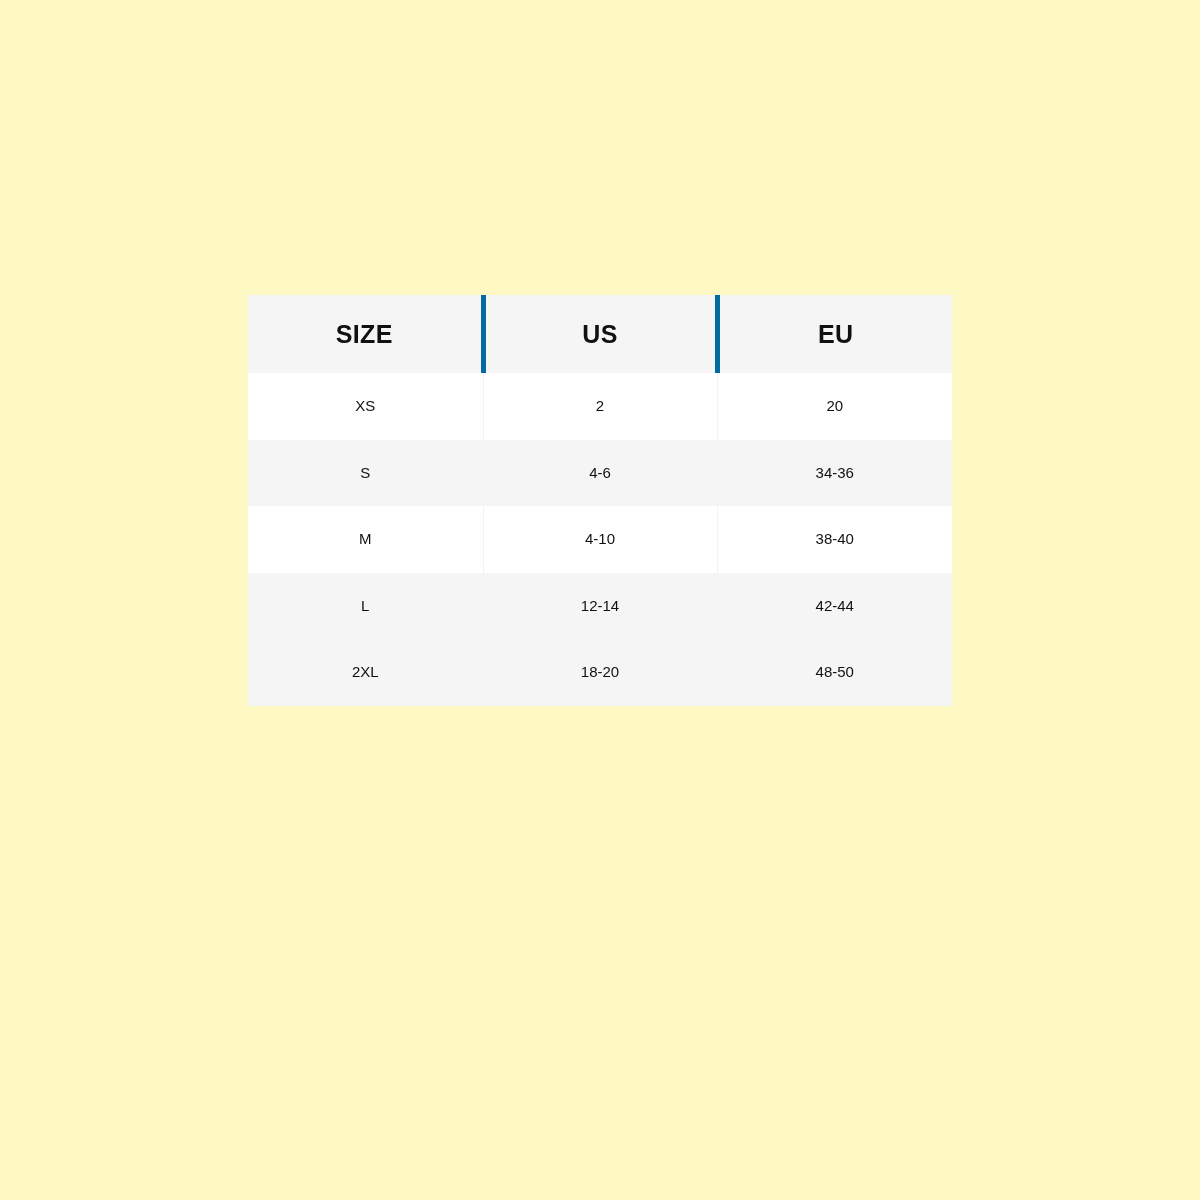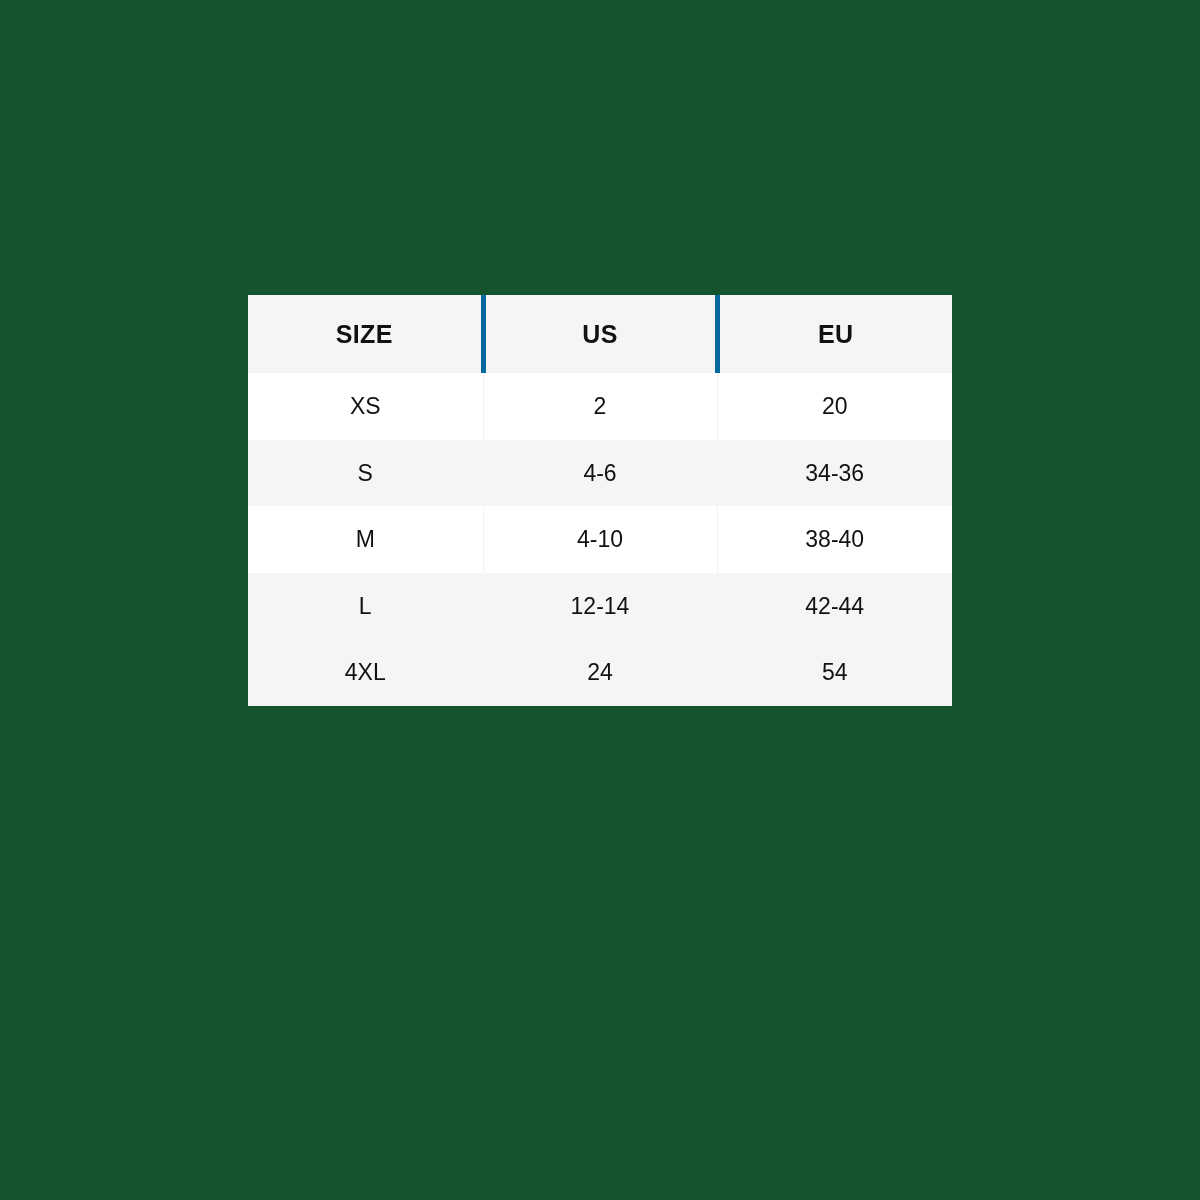--- a/index.html
+++ b/index.html
@@ -13,21 +13,21 @@
     background: #ffffff;
     font-family: "Liberation Sans", sans-serif;
     -webkit-font-smoothing: antialiased;
     overflow: hidden;
   }
 
   .page {
     position: relative;
     width: 1200px;
     height: 1200px;
-    background: #14532d;
+    background: #fef9c3;
   }
 
   
   .size-chart {
     position: absolute;
     left: 248px;
     top: 295px;
     width: 704px;
     border-collapse: collapse;
     border-spacing: 0;
@@ -56,21 +56,21 @@
     height: 78px;
     font-size: 25px;
     font-weight: bold;
     letter-spacing: 0.4px;
     line-height: 78px;
   }
 
   
   .size-chart tbody td {
     height: 66.5px;
-    font-size: 23px;
+    font-size: 15px;
     font-weight: normal;
     line-height: 66.5px;
   }
 
   
   .size-chart tbody tr.row-light {
     background: #ffffff;
   }
   .size-chart tbody tr.row-shade {
     background: #f5f5f5;
@@ -125,20 +125,20 @@
         <td class="col-size">M</td>
         <td class="col-us">4-10</td>
         <td class="col-eu">38-40</td>
       </tr>
       <tr class="row-shade">
         <td class="col-size">L</td>
         <td class="col-us">12-14</td>
         <td class="col-eu">42-44</td>
       </tr>
       <tr class="row-shade">
-        <td class="col-size">4XL</td>
-        <td class="col-us">24</td>
-        <td class="col-eu">54</td>
+        <td class="col-size">2XL</td>
+        <td class="col-us">18-20</td>
+        <td class="col-eu">48-50</td>
       </tr>
     </tbody>
   </table>
 
 </div>
 
 </body></html>

